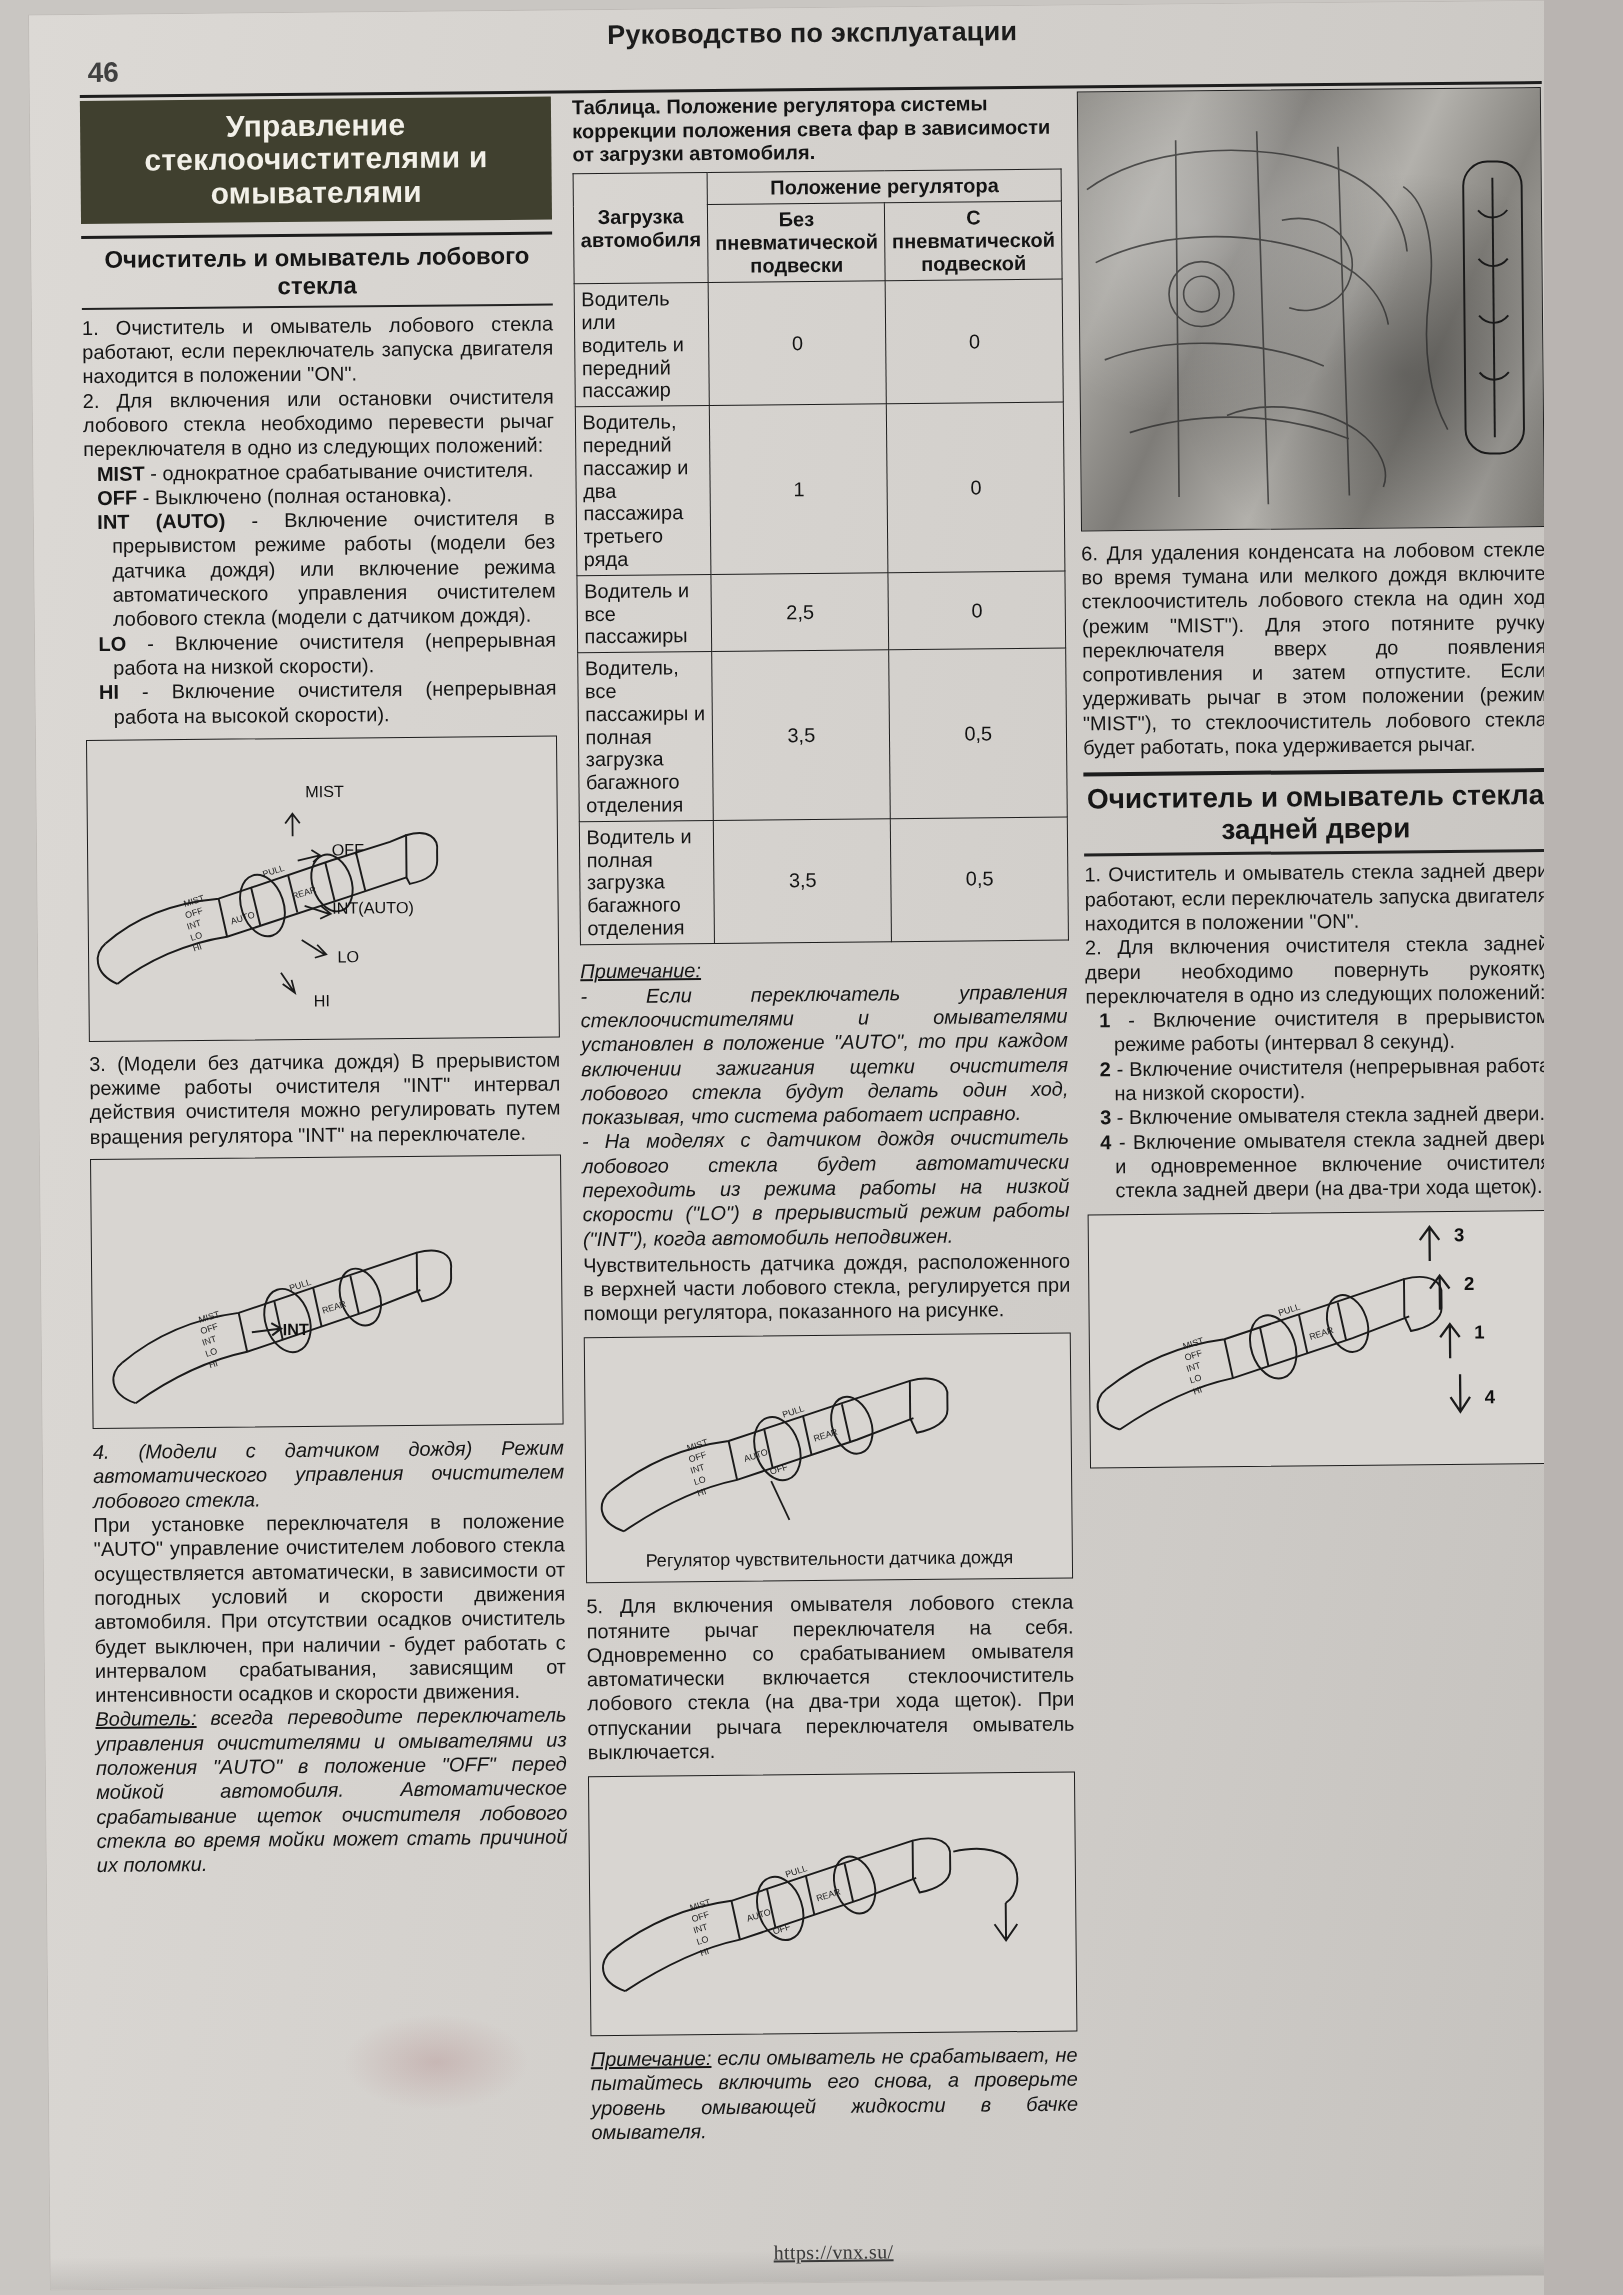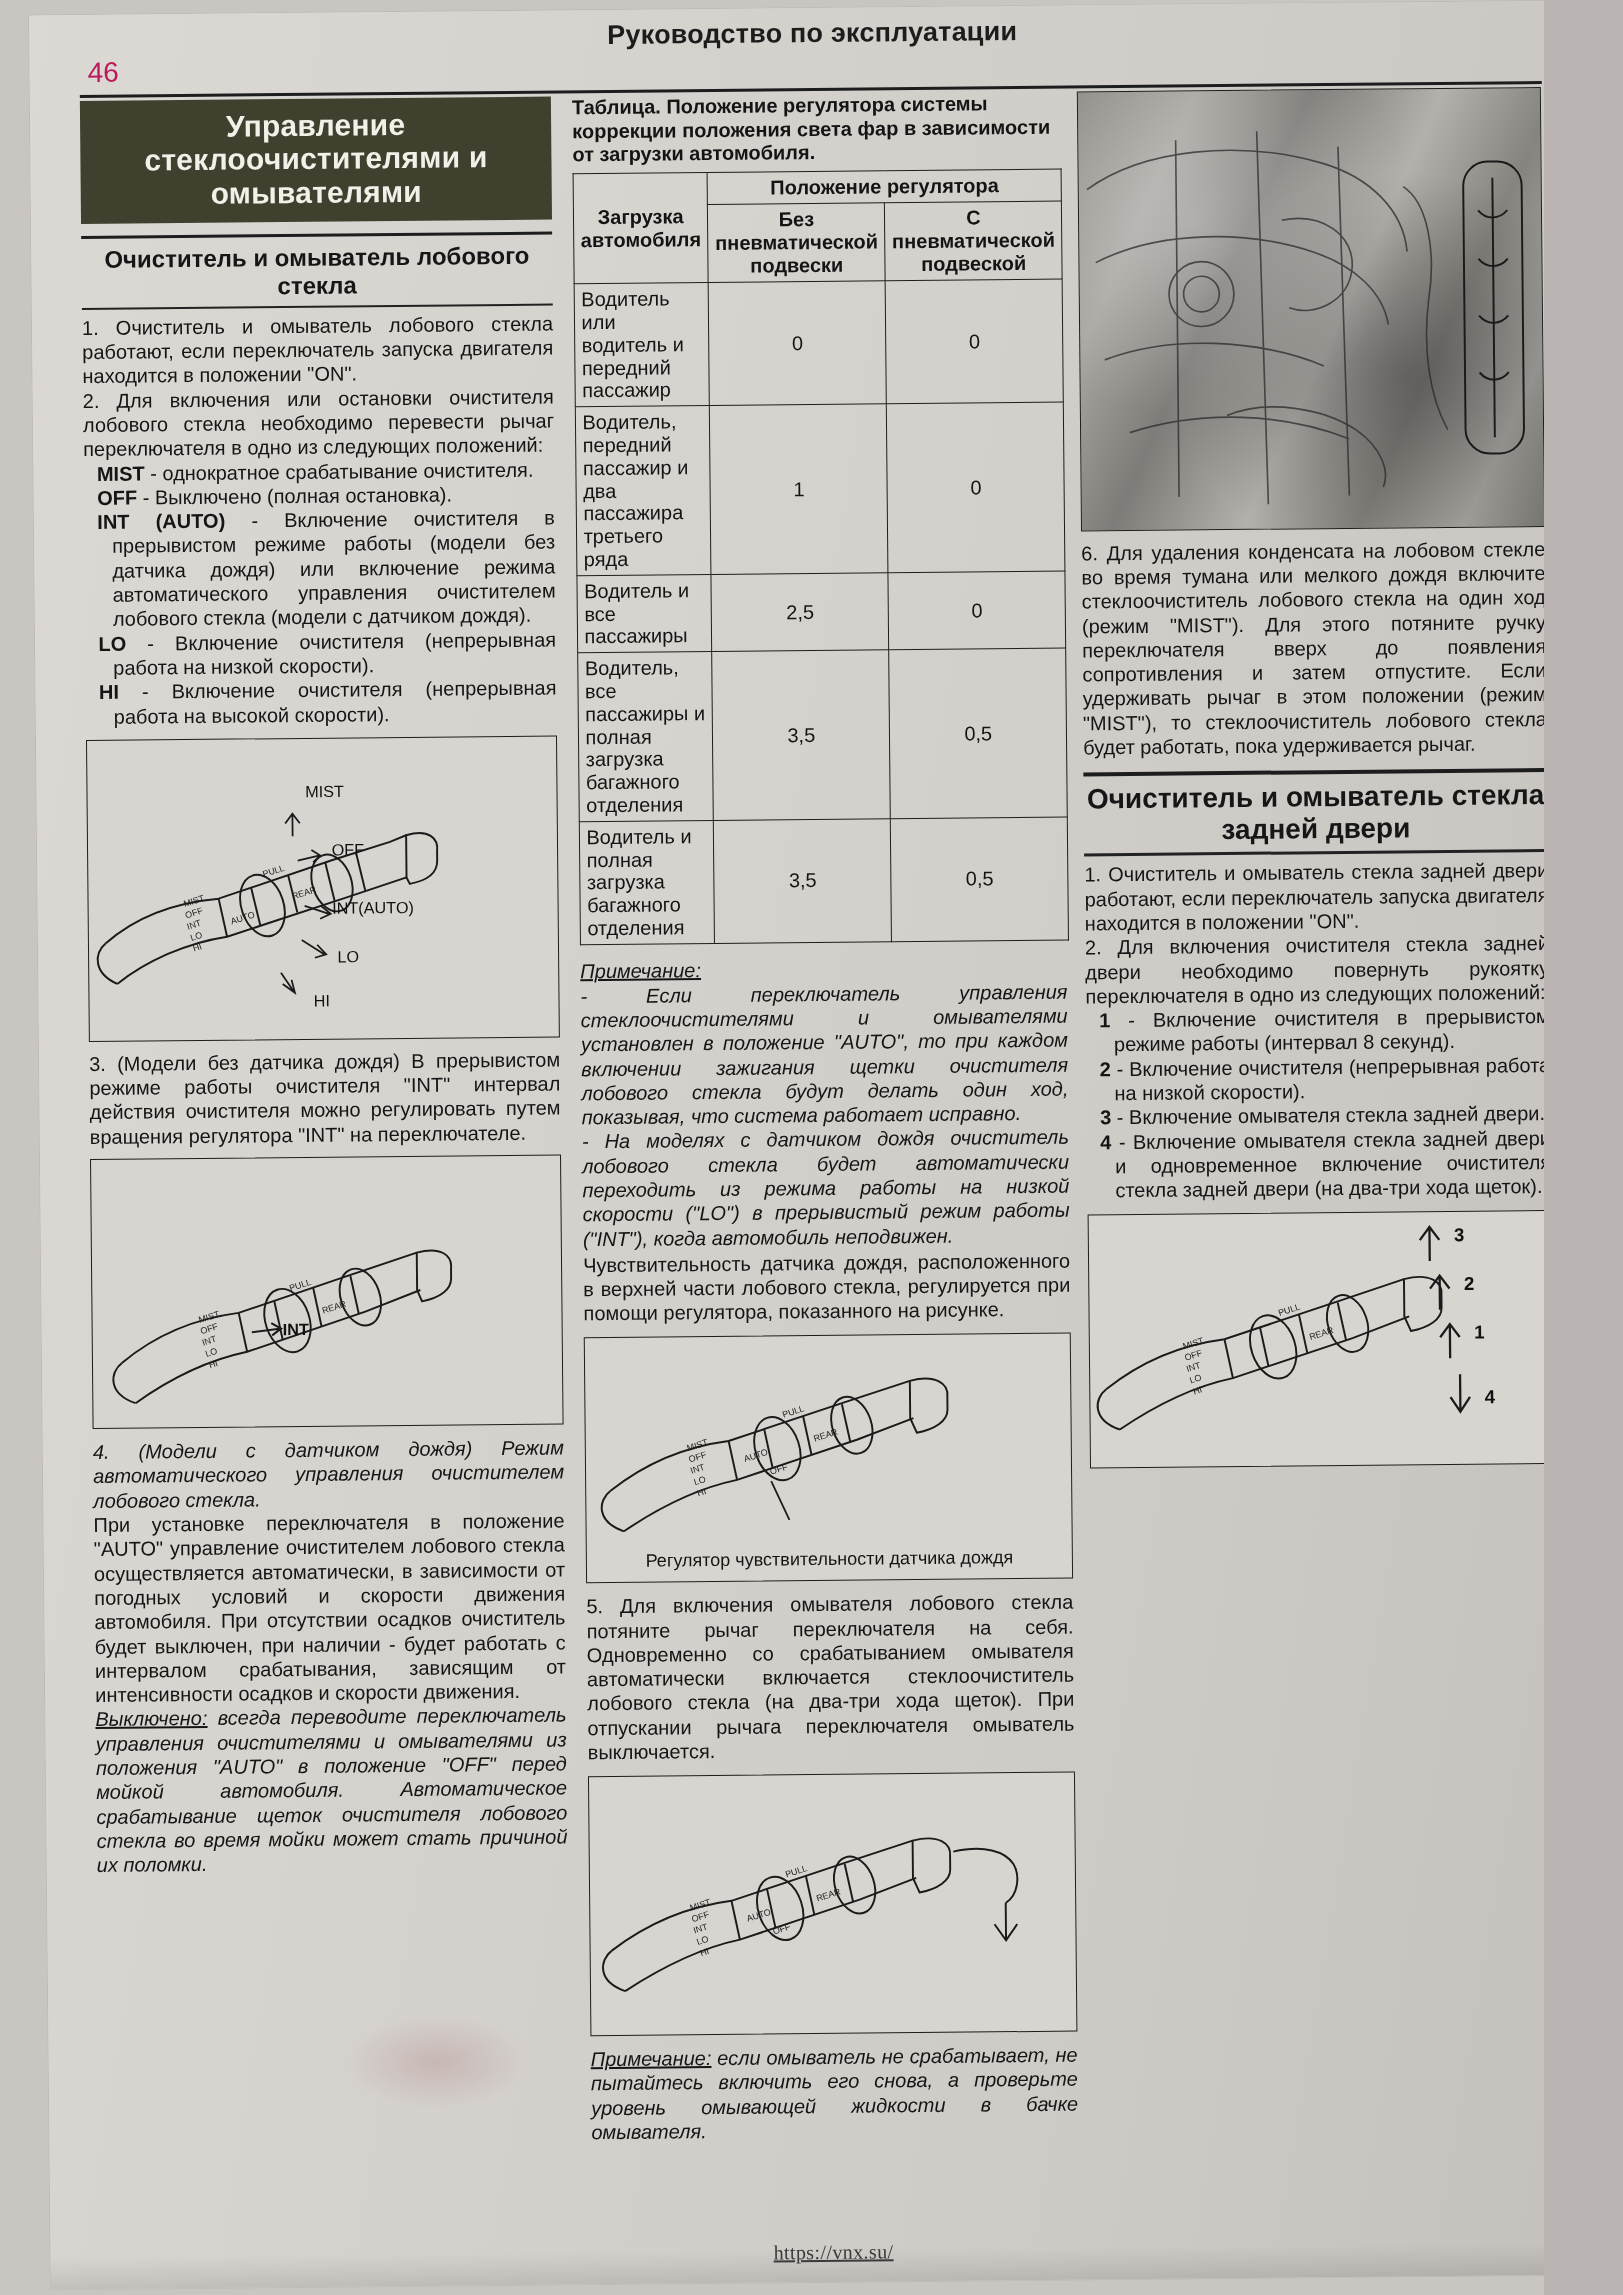--- a/index.html
+++ b/index.html
@@ -30,21 +30,21 @@
     background:linear-gradient(180deg,rgba(0,0,0,0) 0%,rgba(0,0,0,.10) 100%);
   }
 
   
   .runhead{
     position:absolute;left:0;top:9.7px;width:100%;
     text-align:center;font-weight:bold;font-size:27px;color:#1c1c1c;
     letter-spacing:0.2px;
   }
   .pageno{
-    position:absolute;left:58px;top:42px;font-size:28px;font-weight:normal;color:#be185d;
+    position:absolute;left:58px;top:42px;font-size:28px;font-weight:bold;color:#404040;
   }
   .rule-top{
     position:absolute;left:50px;top:80px;width:1462px;height:3.2px;background:#1d1d1d;
   }
 
   
   .col{position:absolute;}
   .colA{left:50px;top:86px;width:471px;}
   .colB{left:542px;top:86px;width:487px;}
   .colC{left:1047px;top:86px;width:464px;}
@@ -242,21 +242,21 @@
             <path d="M196 214 l34 -4 m-10 -7 l12 7 l-11 8"></path>
           </g>
           <text x="234" y="218" fill="#111" font-size="20" font-weight="bold" font-family="Liberation Sans, sans-serif">INT</text>
         </svg>
       </div>
 
       <div class="body" style="margin-top:11.4px">
         <p class="ital">4. (Модели с датчиком дождя) Режим автоматического управления очистителем лобового стекла.</p>
         <p>При установке переключателя в положение "AUTO" управление очистителем лобового стекла осуществляется автоматически, в зависимости от погодных условий и скорости движения автомобиля. При отсутствии осадков очиститель будет выключен, при наличии - будет работать с интервалом срабатывания, зависящим от интенсивности осадков и скорости движения.</p>
         <p class="ital">
-          <span class="underline">Выключено:</span><span> всегда переводите переключатель управления очистителями и омывателями из положения "AUTO" в положение "OFF" перед мойкой автомобиля. Автоматическое срабатывание щеток очистителя лобового стекла во время мойки может стать причиной их поломки.</span>
+          <span class="underline">Водитель:</span><span> всегда переводите переключатель управления очистителями и омывателями из положения "AUTO" в положение "OFF" перед мойкой автомобиля. Автоматическое срабатывание щеток очистителя лобового стекла во время мойки может стать причиной их поломки.</span>
         </p>
       </div>
       <div class="smudge" style="left:244px;top:1916px;width:187px;height:97px"></div>
     </div>
 
     <div class="col colB">
 
       <div class="tbl-caption">Таблица. Положение регулятора системы коррекции положения света фар в зависимости от загрузки автомобиля.</div>
 
       <table class="pos">

